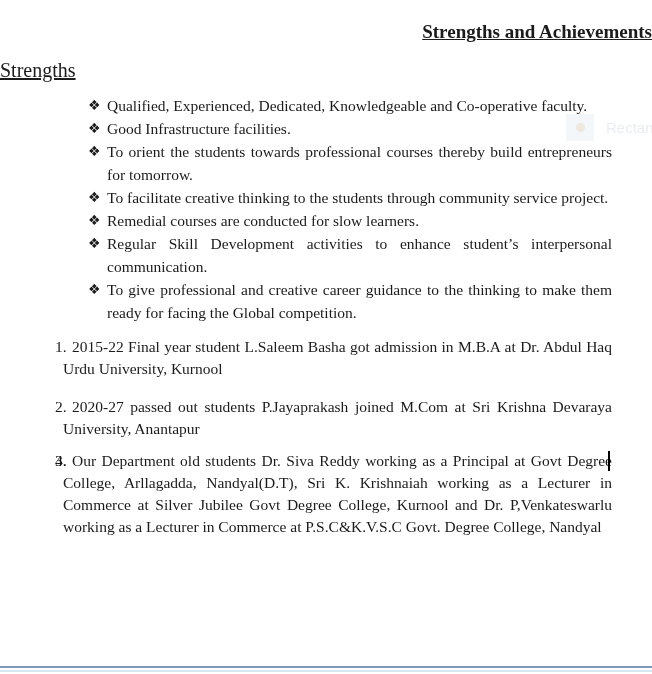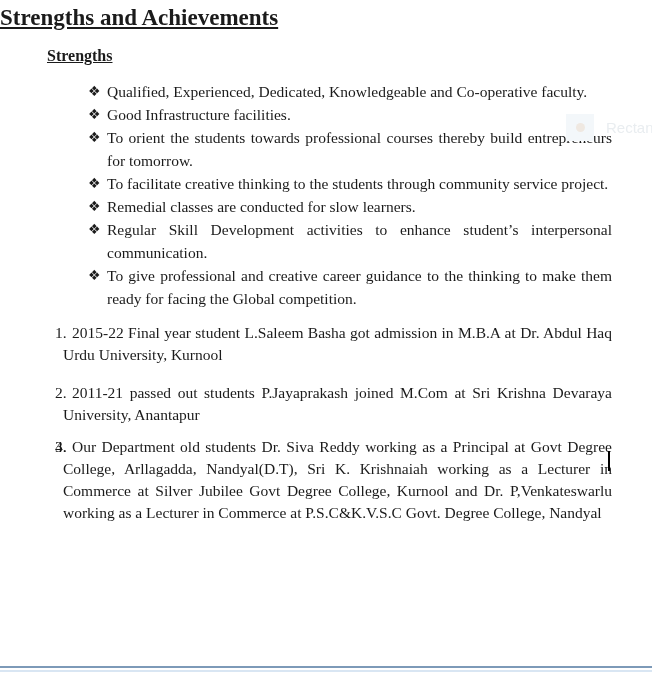--- a/index.html
+++ b/index.html
@@ -6,32 +6,31 @@
   #screen {
     position: relative;
     width: 652px;
     height: 674px;
     background: #ffffff;
     overflow: hidden;
     font-family: "Liberation Serif", "DejaVu Serif", serif;
     color: #1b1b1b;
   }
   .doc-title {
-    padding-top: 7px;
-    text-align: left;
-    font-size: 23px;
+    padding-top: 21px;
+    text-align: right;
+    font-size: 19px;
     line-height: 22px;
     font-weight: 700;
   }
   .doc-title span { text-decoration: underline; }
   .section-heading {
-    margin-left: 47px;
-    font-size: 16px;
+    font-size: 20px;
     line-height: 22px;
-    font-weight: 700;
+    font-weight: 400;
   }
   .section-heading span { text-decoration: underline; }
   .heading-strengths { margin-top: 16px; }
   .heading-achievements { margin-top: 2px; }
   ul.bullet-list {
     margin: 13px 40px 0 88px;
     padding: 0;
     list-style: none;
   }
   ul.bullet-list li {
@@ -139,41 +138,41 @@
     <li>
       <span class="glyph">❖</span>
       <span>To orient the students towards professional courses thereby build entrepreneurs for tomorrow.</span>
     </li>
     <li>
       <span class="glyph">❖</span>
       <span>To facilitate creative thinking to the students through community service project.</span>
     </li>
     <li>
       <span class="glyph">❖</span>
-      <span>Remedial classes are conducted for slow learners.</span>
+      <span>Remedial courses are conducted for slow learners.</span>
     </li>
     <li>
       <span class="glyph">❖</span>
       <span>Regular Skill Development activities to enhance student’s interpersonal communication.</span>
     </li>
     <li>
       <span class="glyph">❖</span>
       <span>To give professional and creative career guidance to the thinking to make them ready for facing the Global competition.</span>
     </li>
   </ul>
 
 
   <ol class="num-list">
     <li class="gap-lg">
       <span class="num-label">1.</span>
       <span>2015-22 Final year student L.Saleem Basha got admission in M.B.A at Dr. Abdul Haq Urdu University, Kurnool</span>
     </li>
     <li class="gap-md">
       <span class="num-label">2.</span>
-      <span>2011-21 passed out students P.Jayaprakash joined M.Com at Sri Krishna Devaraya University, Anantapur</span>
+      <span>2020-27 passed out students P.Jayaprakash joined M.Com at Sri Krishna Devaraya University, Anantapur</span>
     </li>
     <li class="gap-md">
       <span class="num-label">3.</span>
     </li>
     <li>
       <span class="num-label">4.</span>
       <span>Our Department old students Dr. Siva Reddy working as a Principal at Govt Degree College, Arllagadda,  Nandyal(D.T), Sri K. Krishnaiah working as a Lecturer in Commerce at Silver Jubilee Govt Degree College, Kurnool and Dr. P,Venkateswarlu working as a Lecturer in Commerce at P.S.C&amp;K.V.S.C Govt. Degree College, Nandyal</span>
     </li>
   </ol>
 

